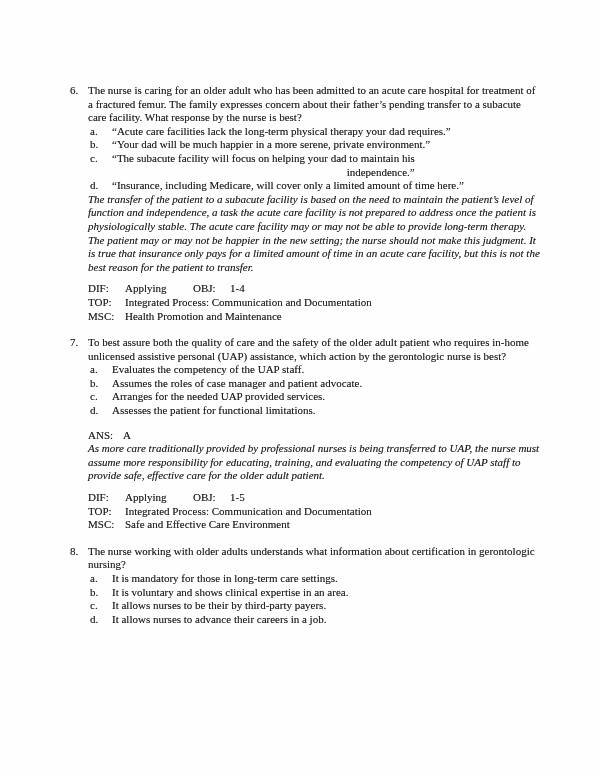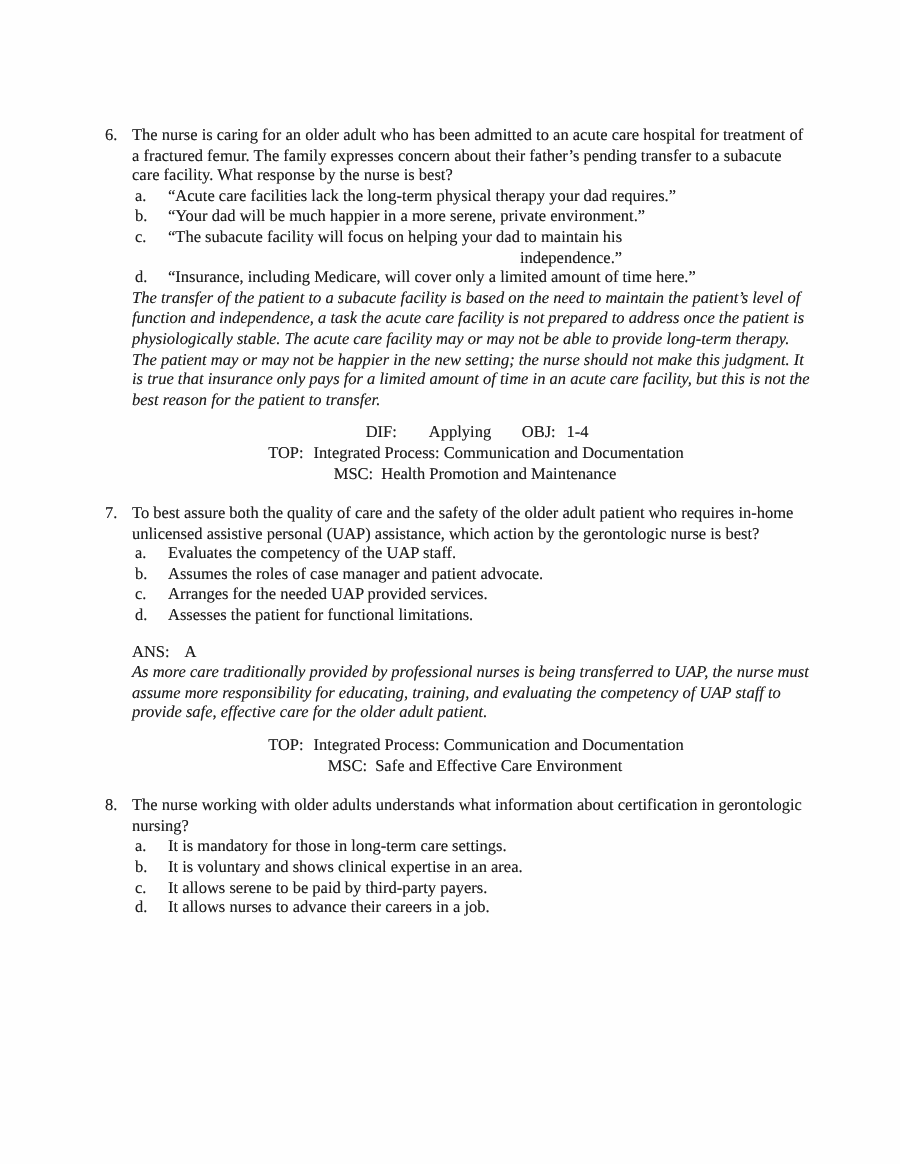--- a/index.html
+++ b/index.html
@@ -57,21 +57,20 @@
   .ans-label {
     display: inline-block;
     width: 35px;
   }
   .rationale {
     margin: 0;
     font-style: italic;
   }
   .meta {
     margin-top: 8px;
-    text-align: center;
   }
   .meta-label {
     display: inline-block;
     width: 37px;
   }
   .meta-dif-value {
     display: inline-block;
     width: 68px;
   }
 </style>
@@ -135,20 +134,23 @@
       <div class="option">
         <span class="opt-letter">d.</span>
         <span class="opt-text">Assesses the patient for functional limitations.</span>
       </div>
       <div class="ans-line">
         <span class="ans-label">ANS:</span><span>A</span>
       </div>
       <div class="rationale">As more care traditionally provided by professional nurses is being transferred to UAP, the nurse must assume more responsibility for educating, training, and evaluating the competency of UAP staff to provide safe, effective care for the older adult patient.</div>
       <div class="meta">
         <div class="meta-line">
+          <span class="meta-label">DIF:</span><span class="meta-dif-value">Applying</span><span class="meta-label">OBJ:</span><span>1-5</span>
+        </div>
+        <div class="meta-line">
           <span class="meta-label">TOP:</span><span>Integrated Process: Communication and Documentation</span>
         </div>
         <div class="meta-line">
           <span class="meta-label">MSC:</span><span>Safe and Effective Care Environment</span>
         </div>
       </div>
     </div>
   </div>
 
   <div class="question">
@@ -158,21 +160,21 @@
       <div class="option">
         <span class="opt-letter">a.</span>
         <span class="opt-text">It is mandatory for those in long-term care settings.</span>
       </div>
       <div class="option">
         <span class="opt-letter">b.</span>
         <span class="opt-text">It is voluntary and shows clinical expertise in an area.</span>
       </div>
       <div class="option">
         <span class="opt-letter">c.</span>
-        <span class="opt-text">It allows serene to be paid by third-party payers.</span>
+        <span class="opt-text">It allows nurses to be their by third-party payers.</span>
       </div>
       <div class="option">
         <span class="opt-letter">d.</span>
         <span class="opt-text">It allows nurses to advance their careers in a job.</span>
       </div>
     </div>
   </div>
 
 </div>
 

